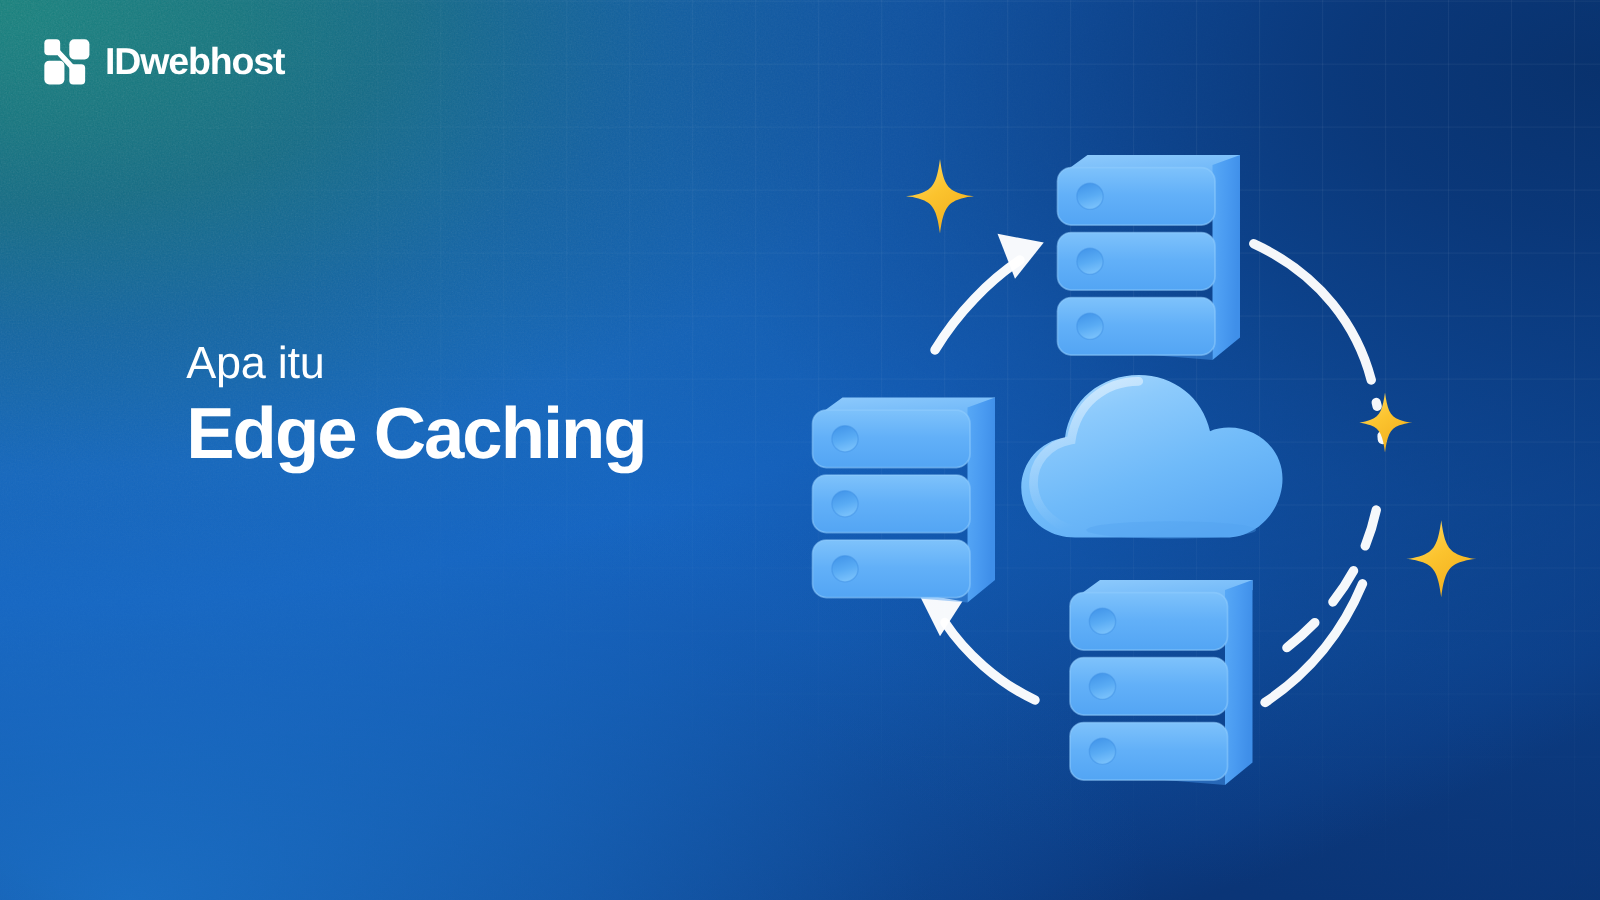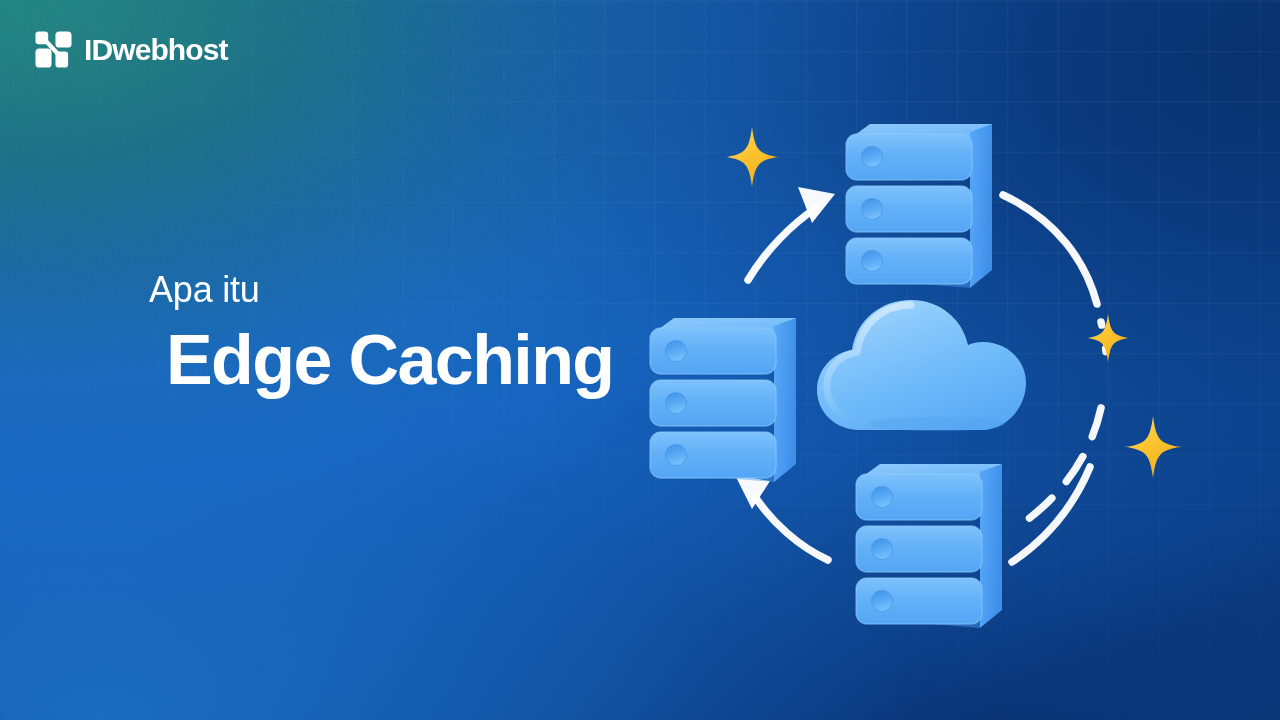--- a/index.html
+++ b/index.html
@@ -85,25 +85,25 @@
     color: #ffffff;
     font-size: 36px;
     font-weight: 400;
     line-height: 1.0;
     letter-spacing: -0.2px;
     margin: 0 0 10px 0;
     white-space: nowrap;
   }
   .headline-title {
     color: #ffffff;
-    font-size: 70px;
+    font-size: 58px;
     font-weight: bold;
     line-height: 1.0;
     letter-spacing: -1.6px;
-    margin: 17px;
+    margin: 0;
     white-space: nowrap;
   }
 
   
   .illustration {
     position: absolute;
     left: 620px;
     top: 90px;
     width: 620px;
     height: 545px;

